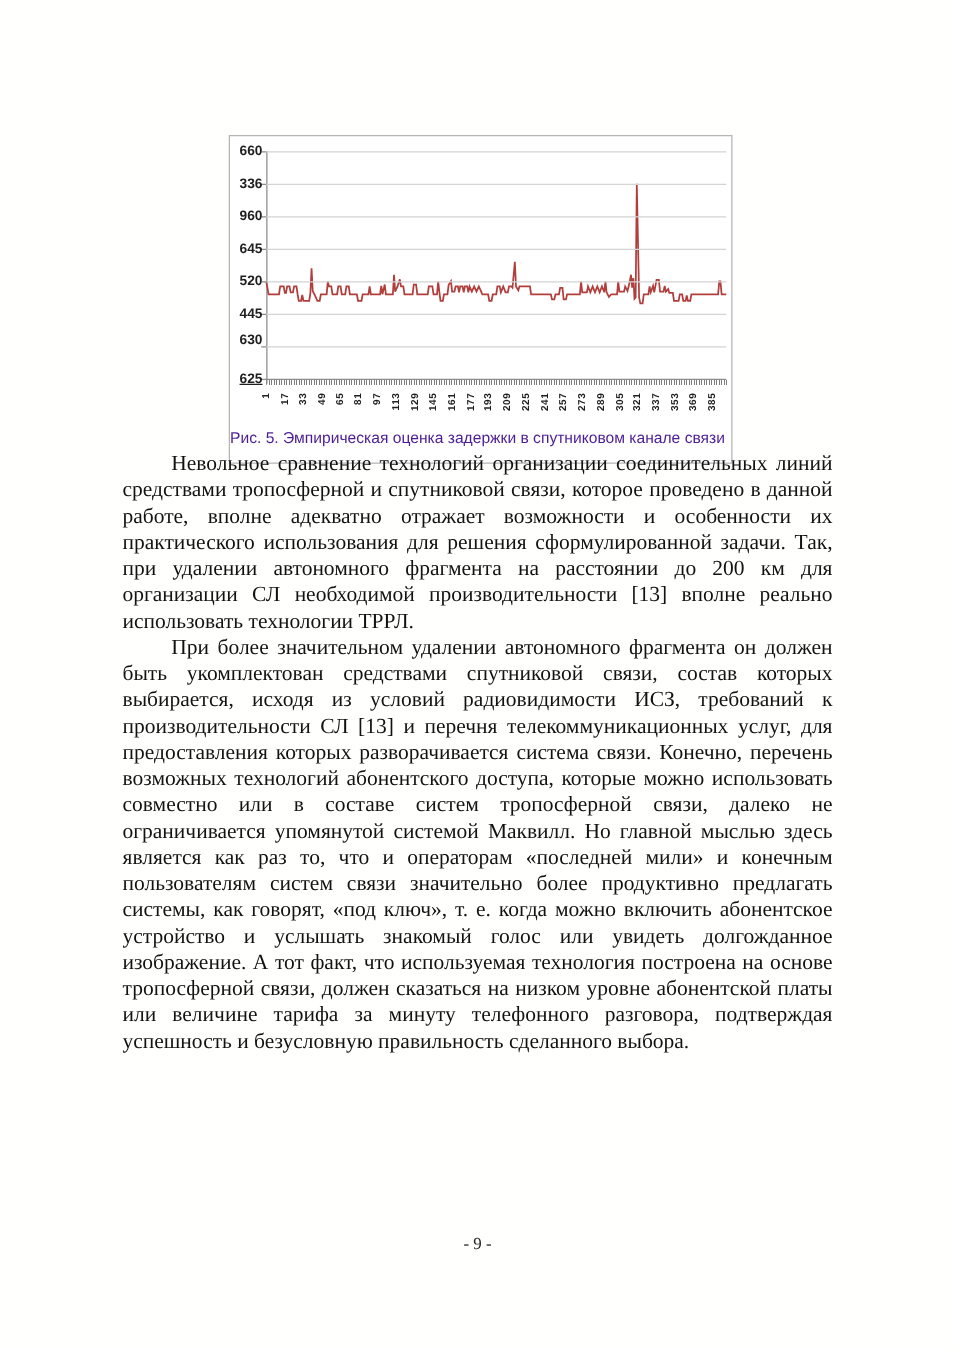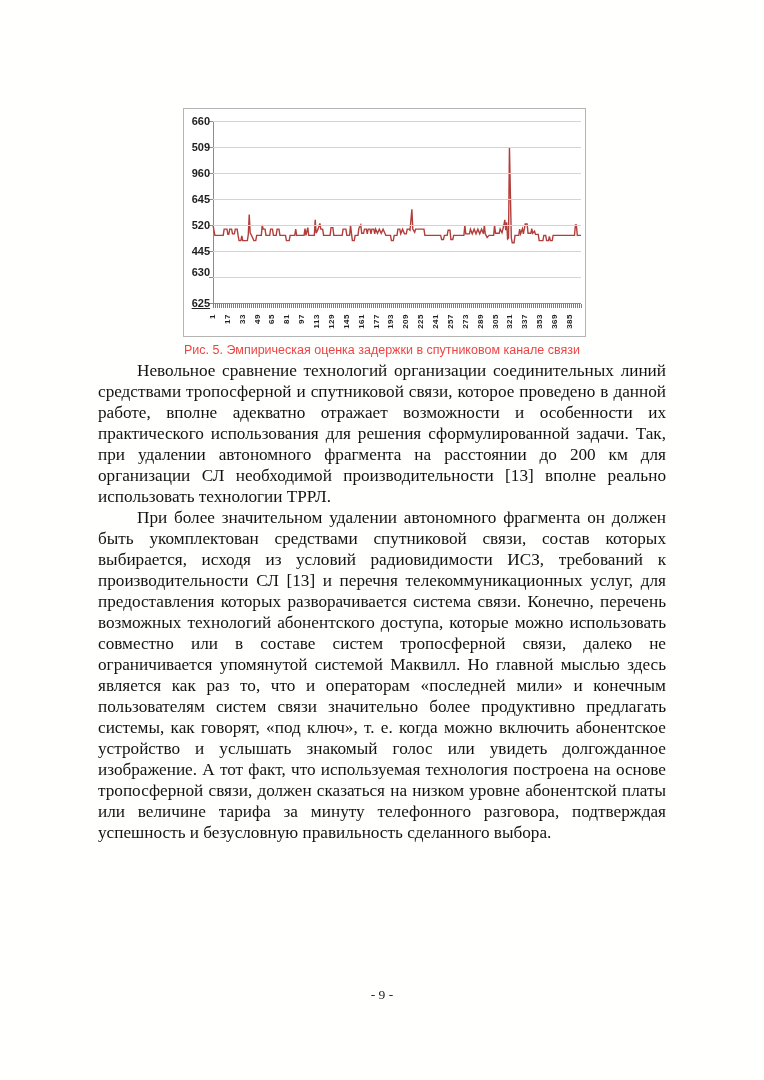--- a/index.html
+++ b/index.html
@@ -1,37 +1,37 @@
 <!DOCTYPE html>
 <html><head>
 <meta charset="utf-8">
 <style>
   html,body { margin:0; padding:0; background:#ffffff; }
   .page { position:relative; width:764px; height:1080px; background:#fffffe;
           font-family:"Liberation Serif", serif; overflow:hidden; }
 
   
-  .fig { position:absolute; left:183px; top:108px; width:403px; height:229px;
+  .fig { position:absolute; left:183px; top:108px; width:403px; height:263px;
          border:1px solid #b5b5b5; background:#ffffff; box-sizing:border-box; }
   .plot { position:absolute; left:29px; top:12px; width:368px; height:182px; }
   .gridline { position:absolute; left:0; width:368px; height:1px; background:#d4d4d4; }
   .gridline.axis { background:#8c8c8c; }
   .ytick { position:absolute; left:-4px; width:4px; height:1px; background:#8c8c8c; }
   .yaxis { position:absolute; left:0; top:0; width:1px; height:186px; background:#8c8c8c; }
   .series-svg { position:absolute; left:0; top:0; width:368px; height:182px; overflow:visible; }
   .ylabel { position:absolute; left:2px; width:24px; text-align:right;
             font:bold 11px "Liberation Sans", sans-serif; color:#1f1f1f; line-height:12px; }
   .tickstrip { position:absolute; left:29px; top:195px; width:369px; height:4px;
                background:repeating-linear-gradient(90deg,#7d7d7d 0 1px,transparent 1px 2px); }
   .xlabel { position:absolute; width:30px; height:10px; line-height:10px;
             font:bold 8px "Liberation Sans", sans-serif; color:#1f1f1f;
             text-align:right; transform:rotate(-90deg); white-space:nowrap; letter-spacing:.5px; }
 
   .caption { position:absolute; left:0; top:343px; width:764px; text-align:center;
-             font-family:"Liberation Sans", sans-serif; font-size:12.5px; color:#ef4444; }
+             font-family:"Liberation Sans", sans-serif; font-size:12.5px; color:#4c1d95; }
 
   
   .content { position:absolute; left:98px; top:360px; width:568px;
              font-size:17.2px; line-height:21px; text-align:justify; color:#121212; }
   .content p { margin:0; text-indent:39px; }
 
   .footer { position:absolute; left:0; top:987px; width:764px; text-align:center;
             font-size:13.5px; color:#222222; }
 </style>
 </head>
@@ -57,21 +57,21 @@
         <div class="ytick" style="top: 104px;"></div>
         <div class="gridline" style="top: 130px;"></div>
         <div class="ytick" style="top: 130px;"></div>
         <div class="gridline" style="top: 156px;"></div>
         <div class="ytick" style="top: 156px;"></div>
         <div class="gridline axis" style="top: 182px;"></div>
         <div class="ytick" style="top: 182px;"></div>
       </div>
     <div class="tickstrip"></div>
   <div class="ylabel" style="top: 6px;">660</div>
-      <div class="ylabel" style="top: 32px;">509</div>
+      <div class="ylabel" style="top: 32px;">336</div>
       <div class="ylabel" style="top: 58px;">960</div>
       <div class="ylabel" style="top: 84px;">645</div>
       <div class="ylabel" style="top: 110px;">520</div>
       <div class="ylabel" style="top: 136px;">445</div>
       <div class="ylabel" style="top: 157px;">630</div>
       <div class="ylabel" style="top: 188px; text-decoration: underline;">625</div>
       <div class="xlabel" style="left: 14px; top: 215px;">1</div>
       <div class="xlabel" style="left: 28.8687px; top: 215px;">17</div>
       <div class="xlabel" style="left: 43.7374px; top: 215px;">33</div>
       <div class="xlabel" style="left: 58.6061px; top: 215px;">49</div>

